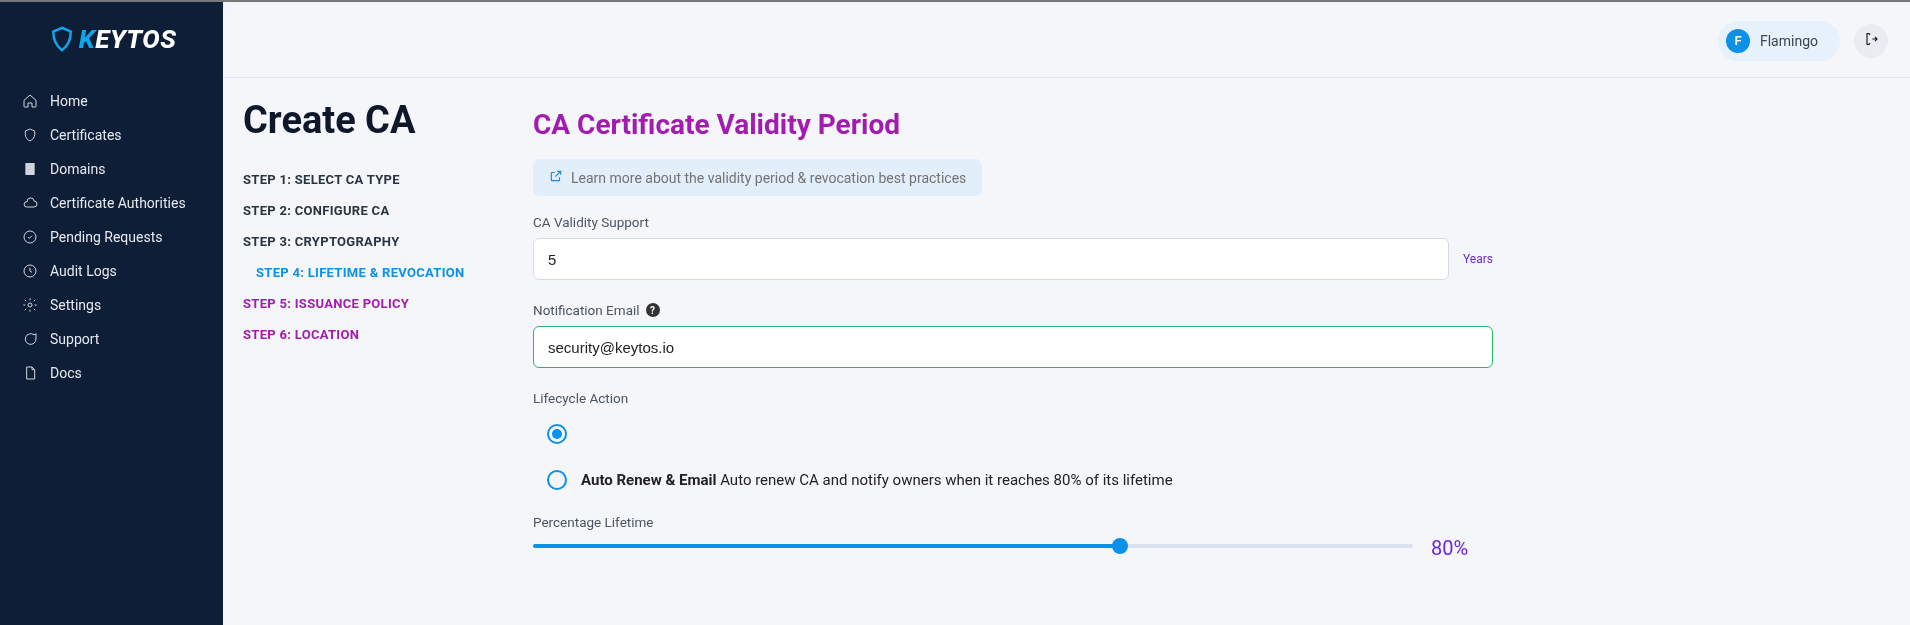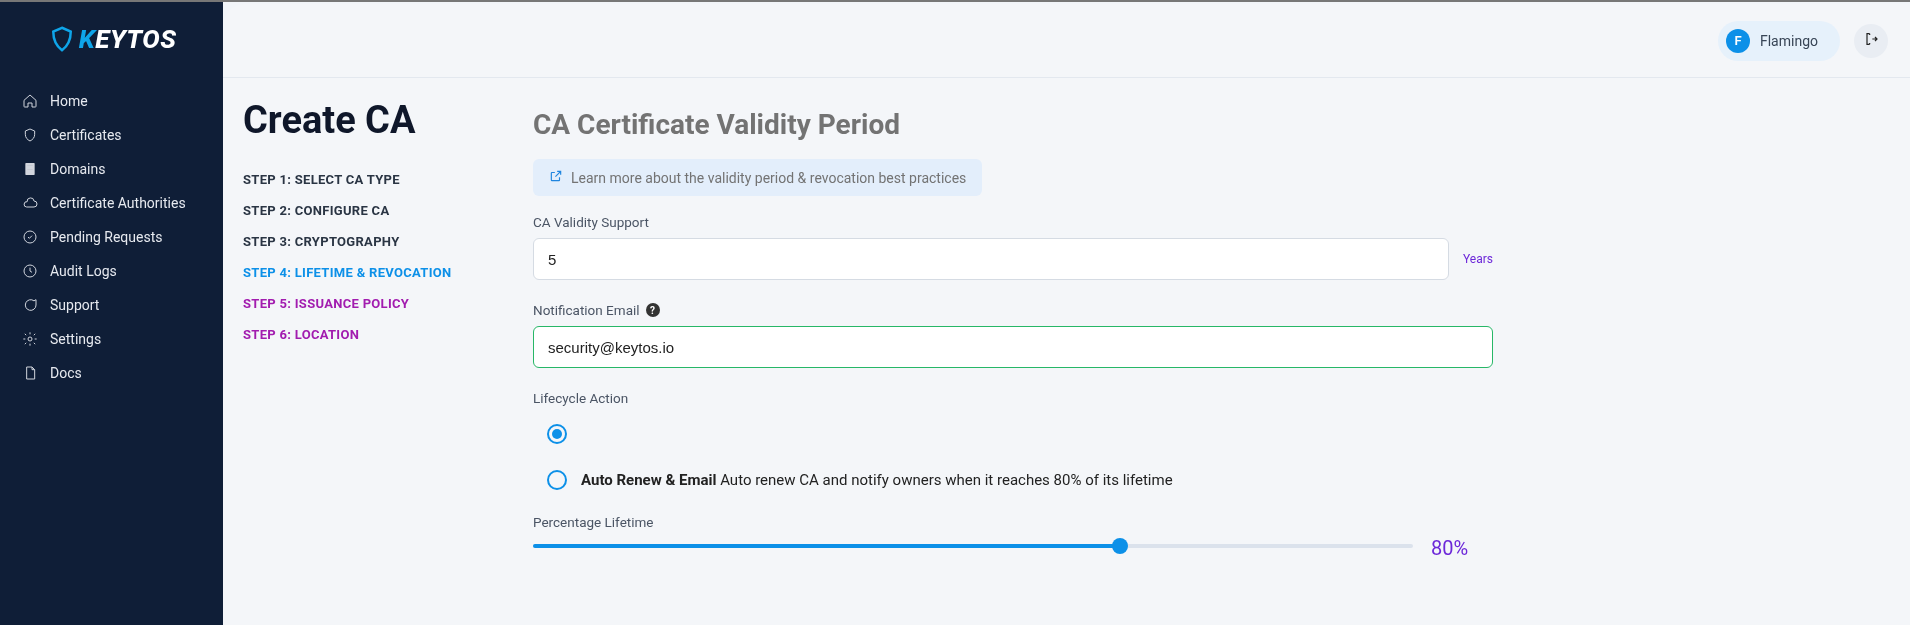--- a/index.html
+++ b/index.html
@@ -81,24 +81,24 @@
   .logout-chip {
     width:34px;height:34px;border-radius:18px;
     background:#e9edf3;display:flex;align-items:center;justify-content:center;
     cursor:pointer;
   }
   .logout-chip svg { width:16px;height:16px;stroke:#222;fill:none;stroke-width:1.8;}
   .content { display:flex; padding: 20px 0 0 20px; }
   .page-title { font-size:38px; font-weight:700; color:#0f172a; margin-bottom:22px; }
   .step-col { width:290px; }
   .step { font-size:13px; font-weight:700; letter-spacing:.3px; padding:8px 0; color:#2a3544; }
-  .step.active { color:#0c90e8; }
+  .step.active { color:#0c90e8;margin-left:13px; }
   .step.disabled { color:#a21caf; }
   .form-col { flex:1; padding-right:40px; padding-top:10px; max-width:1000px;}
-  .section-title { font-size:28px; font-weight:700; color:#737373; margin-bottom:18px; }
+  .section-title { font-size:28px; font-weight:700; color:#a21caf; margin-bottom:18px; }
   .info-banner {
     display:inline-flex; align-items:center; gap:8px;
     background:#e3eefb; color:#737373;
     font-size:14px; padding:10px 16px; border-radius:6px;
     margin-bottom:18px; cursor:pointer;
   }
   .info-banner svg{width:14px;height:14px;stroke:#1f85df;fill:none;stroke-width:2;}
   .field-label{ font-size:13.5px; color:#4b5565; margin-bottom:8px; display:flex; align-items:center; gap:6px;}
   .help-icon{width:14px;height:14px;border-radius:50%;background:#333;color:#fff;display:inline-flex;align-items:center;justify-content:center;font-size:10px;font-weight:700;}
   .row{display:flex;align-items:center;gap:14px;margin-bottom:22px;}
@@ -200,33 +200,33 @@
             <svg viewBox="0 0 24 24">
               <circle cx="12" cy="12" r="9"></circle>
               <path d="M12 7v5l3 2"></path>
             </svg>
           </span>
         <span>Audit Logs</span>
       </div>
       <div class="nav-item">
         <span class="nav-icon">
             <svg viewBox="0 0 24 24">
-              <path d="M21 12a8 8 0 1 1-3-6.2L21 4v8z"></path>
-            </svg>
-          </span>
-        <span>Support</span>
-      </div>
-      <div class="nav-item">
-        <span class="nav-icon">
-            <svg viewBox="0 0 24 24">
               <circle cx="12" cy="12" r="3"></circle>
               <path d="M12 2v3M12 19v3M4.2 4.2l2.1 2.1M17.7 17.7l2.1 2.1M2 12h3M19 12h3M4.2 19.8l2.1-2.1M17.7 6.3l2.1-2.1"></path>
             </svg>
           </span>
         <span>Settings</span>
+      </div>
+      <div class="nav-item">
+        <span class="nav-icon">
+            <svg viewBox="0 0 24 24">
+              <path d="M21 12a8 8 0 1 1-3-6.2L21 4v8z"></path>
+            </svg>
+          </span>
+        <span>Support</span>
       </div>
       <div class="nav-item">
         <span class="nav-icon">
             <svg viewBox="0 0 24 24">
               <path d="M7 3h8l4 4v14H7z"></path>
               <path d="M15 3v4h4"></path>
             </svg>
           </span>
         <span>Docs</span>
       </div>

